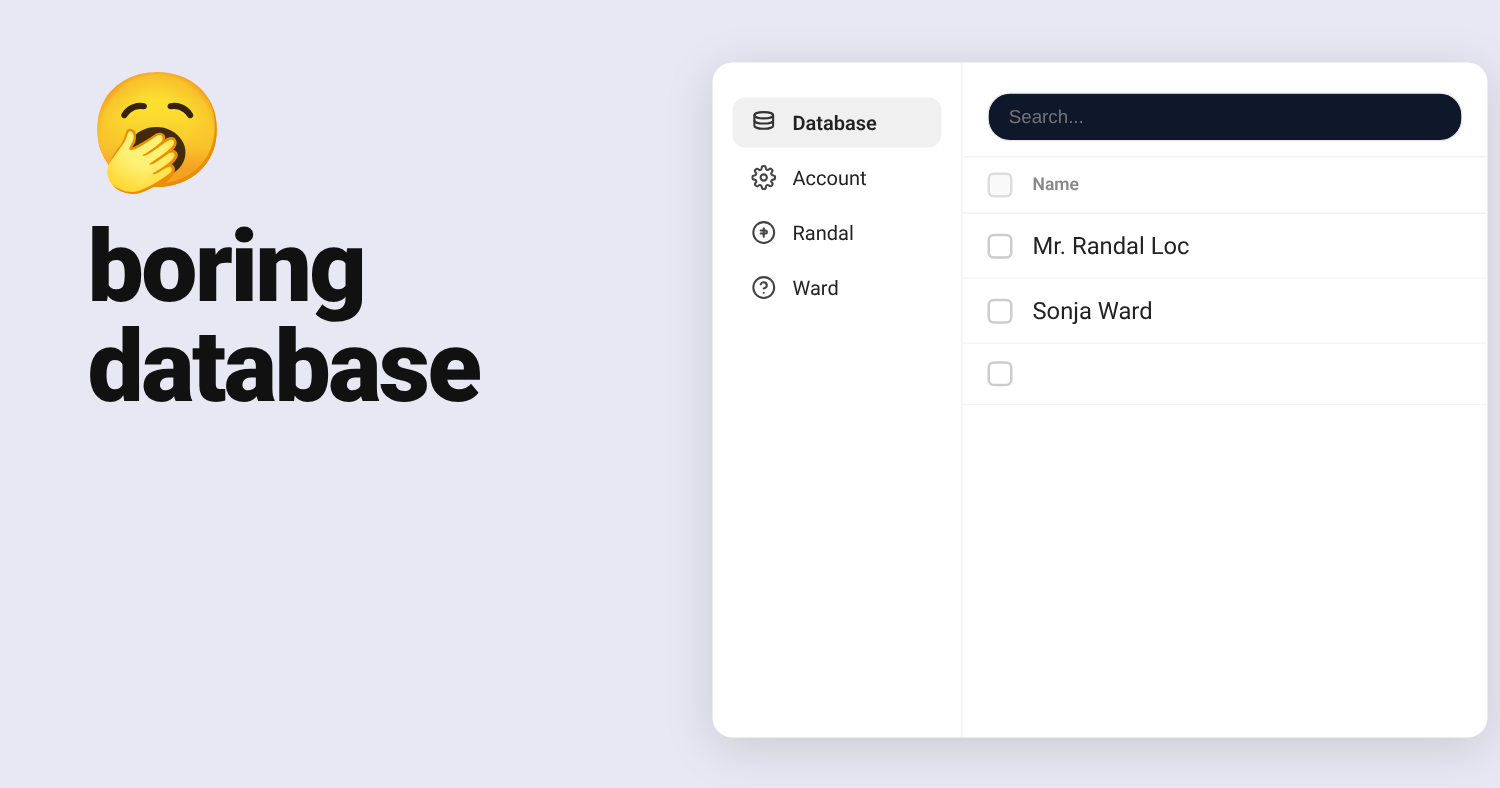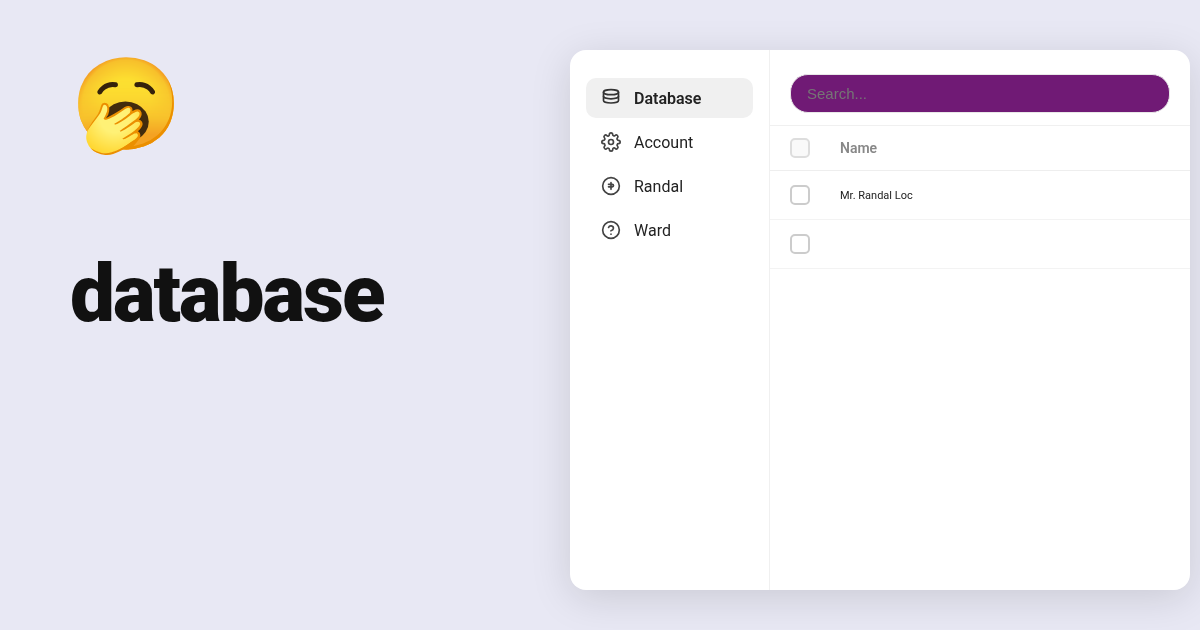--- a/index.html
+++ b/index.html
@@ -114,32 +114,32 @@
     }
 
     .search-input {
       width: 100%;
       padding: 10px 16px;
       border: 1px solid #e8e8e8;
       border-radius: 18px;
       font-size: 15px;
       color: #999;
       outline: none;
-      background: #701a75;
+      background: #0f172a;
     }
 
     .table-area {
       flex: 1;
       overflow: hidden;
     }
 
     .table-row {
       display: flex;
       align-items: center;
-      gap: 30px;
+      gap: 16px;
       padding: 14px 20px;
       border-bottom: 1px solid #f3f3f3;
       text-align: right;
     }
 
     .table-row.header {
       font-size: 13px;
       font-weight: 600;
       color: #888;
       padding: 12px 20px;
@@ -154,38 +154,38 @@
     .checkbox {
       width: 20px;
       height: 20px;
       border: 2px solid #ccc;
       border-radius: 5px;
       flex-shrink: 0;
       background: #fff;
     }
 
     .row-name {
-      font-size: 11px;
+      font-size: 19px;
       color: #222;
       white-space: nowrap;
     }
 
     
     .icon-svg {
       width: 20px;
       height: 20px;
     }
   </style>
 </head>
 <body>
 
 <div class="left-panel">
   <div class="emoji">🥱</div>
   <div class="headline">
-    <br>
+    <span>boring</span><br>
     <span>database</span>
   </div>
 </div>
 
 <div class="right-panel">
   <div class="app-window">
 
     <div class="sidebar">
 
       <div class="sidebar-item active">
@@ -244,23 +244,27 @@
         <div class="table-row header">
           <div class="checkbox" style="border-color:#ddd; background:#f9f9f9;"></div>
           <span style="font-size:14px; color:#888; font-weight:600;">Name</span>
         </div>
 
         <div class="table-row">
           <div class="checkbox"></div>
           <span class="row-name">Mr. Randal Loc</span>
         </div>
 
-
-
         <div class="table-row">
           <div class="checkbox"></div>
+          <span class="row-name">Sonja Ward</span>
+        </div>
+
+
+        <div class="table-row">
+          <div class="checkbox"></div>
         </div>
 
       </div>
     </div>
 
   </div>
 </div>
 
 </body></html>

